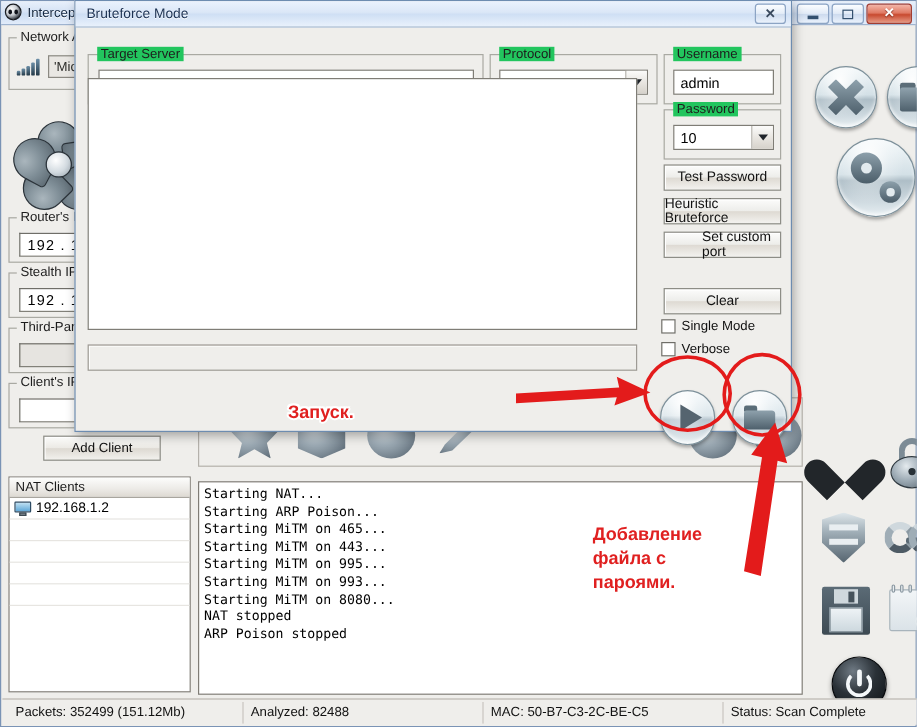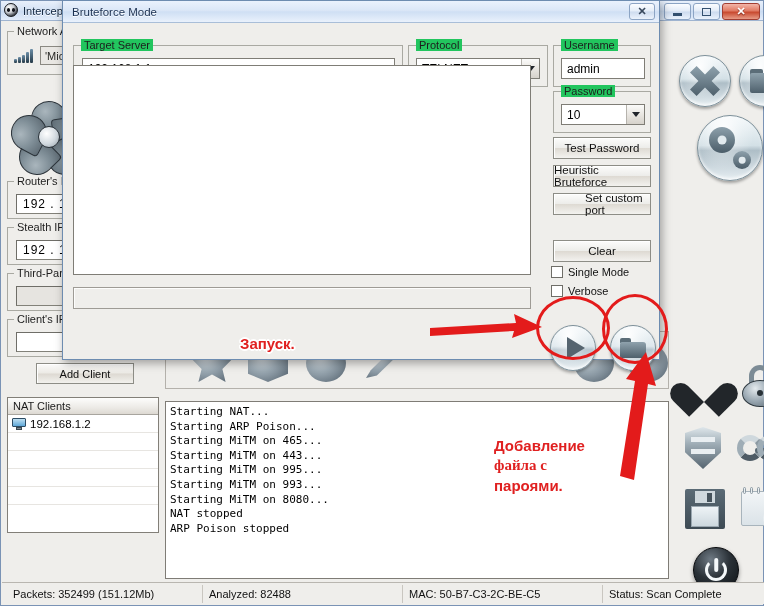--- a/index.html
+++ b/index.html
@@ -526,21 +526,21 @@
         <div class="ipbox disabled" style="left:8px; top:12px; width:136px; height:20px; justify-content:center;">.</div>
       </div>
 
       <div class="grp" style="left:4px; top:296px; width:152px; height:38px;">
         <span class="grp-label">Client's IP</span>
         <div class="ipbox" style="left:8px; top:12px; width:136px; height:20px; justify-content:center;">.</div>
       </div>
 
       <div class="btn" style="position:absolute; left:33px; top:340px; width:98px; height:21px;">Add Client</div>
 
-      <div class="listbox" style="left:4px; top:374px; width:152px; height:136px;text-align:center;">
+      <div class="listbox" style="left:4px; top:374px; width:152px; height:180px;text-align:center;">
         <div class="lb-head">NAT Clients</div>
         <div class="lb-row">
           <span class="pcicon">
               <span class="scr"></span>
               <span class="std"></span>
             </span>
           <span>192.168.1.2</span>
         </div>
         <div class="lb-row"></div>
         <div class="lb-row"></div>
@@ -723,17 +723,17 @@
       <path d="M0 16 L86 11 L84 2 L112 15 L82 26 L84 19 L0 24 Z" fill="#e31b1b"></path>
     </svg>
 
     <svg class="arrow-svg" style="left:604px; top:352px;" width="56" height="130" viewBox="0 0 56 130">
       <path d="M42 0 L52 34 L44 32 L30 128 L16 124 L31 29 L22 27 Z" fill="#e31b1b"></path>
     </svg>
 
     <div class="anno-text" style="left:240px; top:299px;margin-top:36px;">Запуск.</div>
 
     <div class="anno-text" style="left:494px; top:437px;">Добавление</div>
-    <div class="anno-text" style="left:494px; top:457px;font-family:Liberation Serif, serif;">файла с</div>
+    <div class="anno-text" style="left:494px; top:457px;">файла с</div>
     <div class="anno-text" style="left:494px; top:477px;">пароями.</div>
   </div>
 
 </div>
 
 </body></html>

